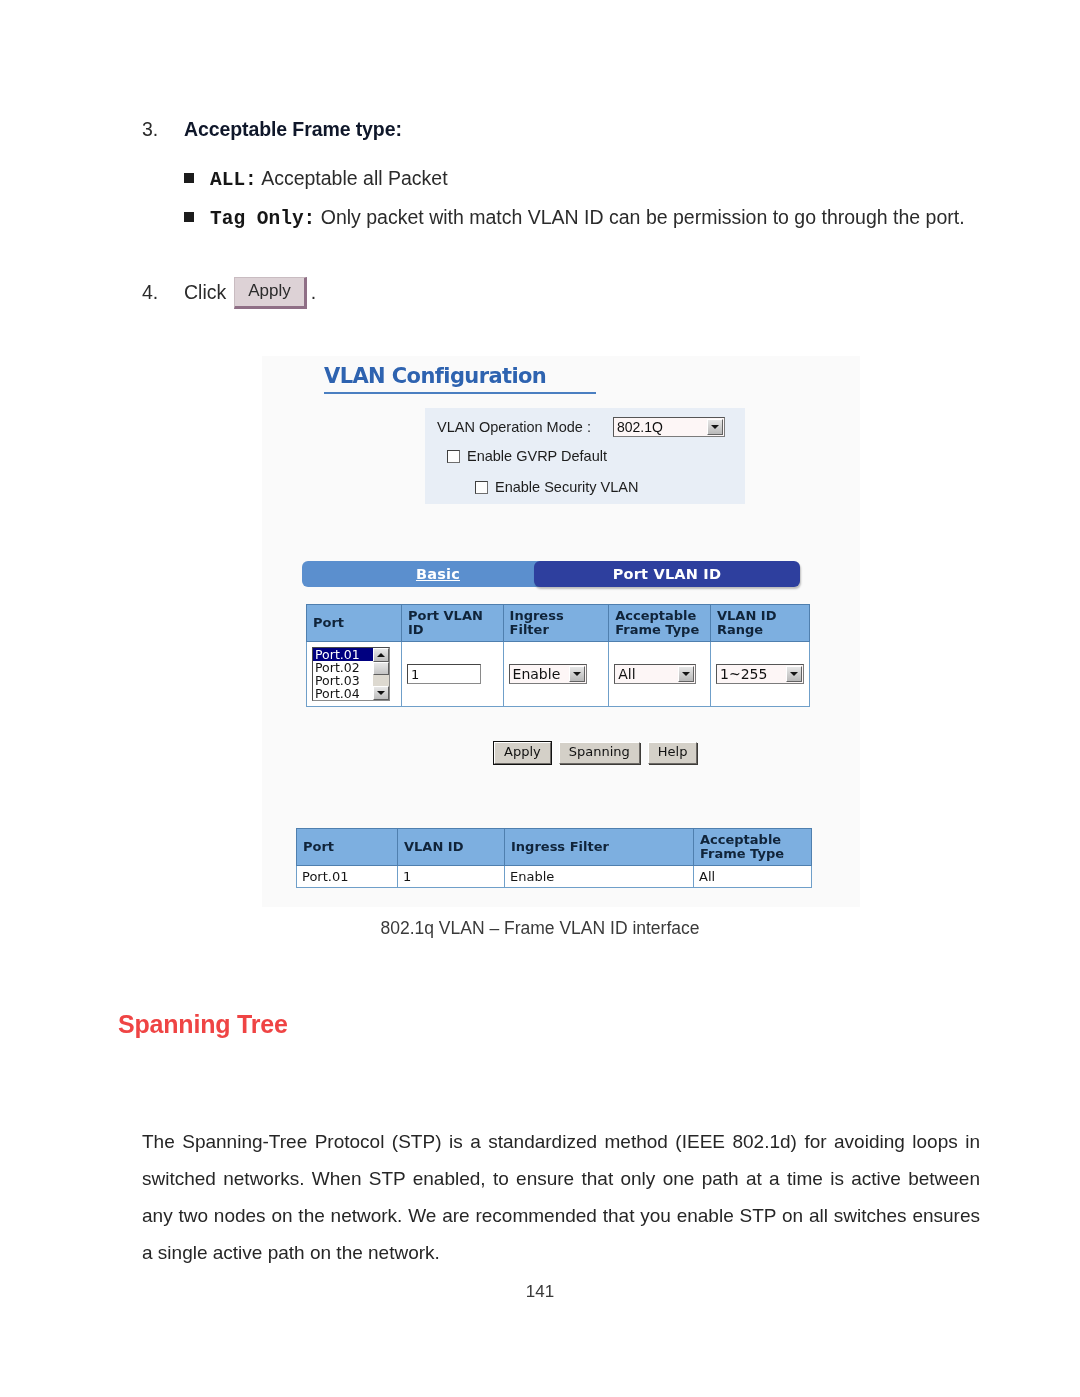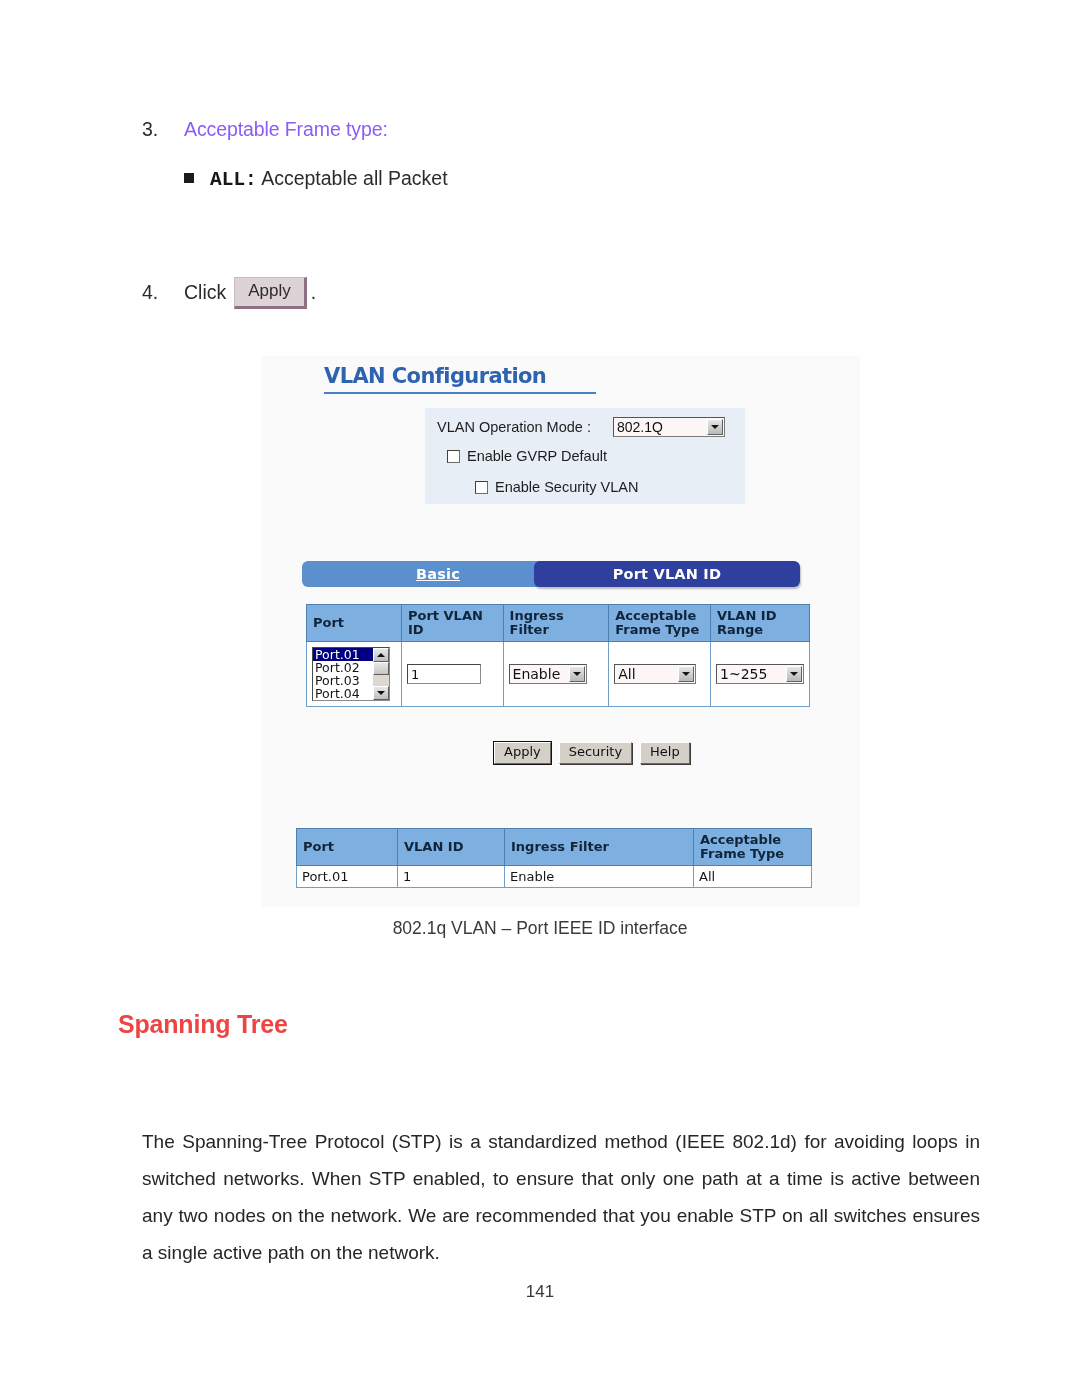--- a/index.html
+++ b/index.html
@@ -24,21 +24,21 @@
   }
 
   .step3 {
     position: absolute;
     left: 142px;
     top: 118px;
     font-size: 19.5px;
     letter-spacing: -0.1px;
   }
   .step3 .n { display:inline-block; width: 42px; font-weight: 400; }
-  .step3 .t { font-weight: normal; color: #8b5cf6; }
+  .step3 .t { font-weight: bold; color: #0f172a; }
 
   .bullets {
     position: absolute;
     left: 184px;
     top: 160px;
     width: 810px;
     font-size: 19.5px;
     line-height: 37px;
   }
   .bullet-row {
@@ -416,20 +416,26 @@
   <div class="step3">
     <span class="n">3.</span><span class="t">Acceptable Frame type:</span>
   </div>
 
   <div class="bullets">
     <div class="bullet-row">
       <span class="bullet-sq">
           <i></i>
         </span>
       <span class="bullet-txt"><b>ALL:</b><span> Acceptable all Packet</span></span>
+    </div>
+    <div class="bullet-row">
+      <span class="bullet-sq">
+          <i></i>
+        </span>
+      <span class="bullet-txt"><b>Tag Only:</b><span> Only packet with match VLAN ID can be permission to go through the port.</span></span>
     </div>
   </div>
 
   <div class="step4">
     <span class="n">4.</span>
     <span>Click</span>
     <span class="apply-inline">Apply</span>
     <span>.</span>
   </div>
 
@@ -509,21 +515,21 @@
             <span class="sel-val">1~255</span>
             <span class="arrowbox"></span>
           </span>
         </td>
       </tr>
     </tbody>
       </table>
 
     <div class="btnrow">
       <span class="winbtn focus">Apply</span>
-      <span class="winbtn">Security</span>
+      <span class="winbtn">Spanning</span>
       <span class="winbtn">Help</span>
     </div>
 
     <table class="tbl bottom">
       <tbody>
           <tr>
         <th style="width:88px;">Port</th>
         <th style="width:94px;">VLAN ID</th>
         <th style="width:176px;">Ingress Filter</th>
         <th>
@@ -535,21 +541,21 @@
         <td>Port.01</td>
         <td>1</td>
         <td>Enable</td>
         <td>All</td>
       </tr>
     </tbody>
       </table>
 
   </div>
 
-  <div class="caption">802.1q VLAN – Port IEEE ID interface</div>
+  <div class="caption">802.1q VLAN – Frame VLAN ID interface</div>
 
   <h2 class="sect">Spanning Tree</h2>
 
   <div class="body-para">The Spanning-Tree Protocol (STP) is a standardized method (IEEE 802.1d) for avoiding loops in switched networks. When STP enabled, to ensure that only one path at a time is active between any two nodes on the network. We are recommended that you enable STP on all switches ensures a single active path on the network.</div>
 
   <div class="pagenum">141</div>
 
 </div>
 
 </body></html>

